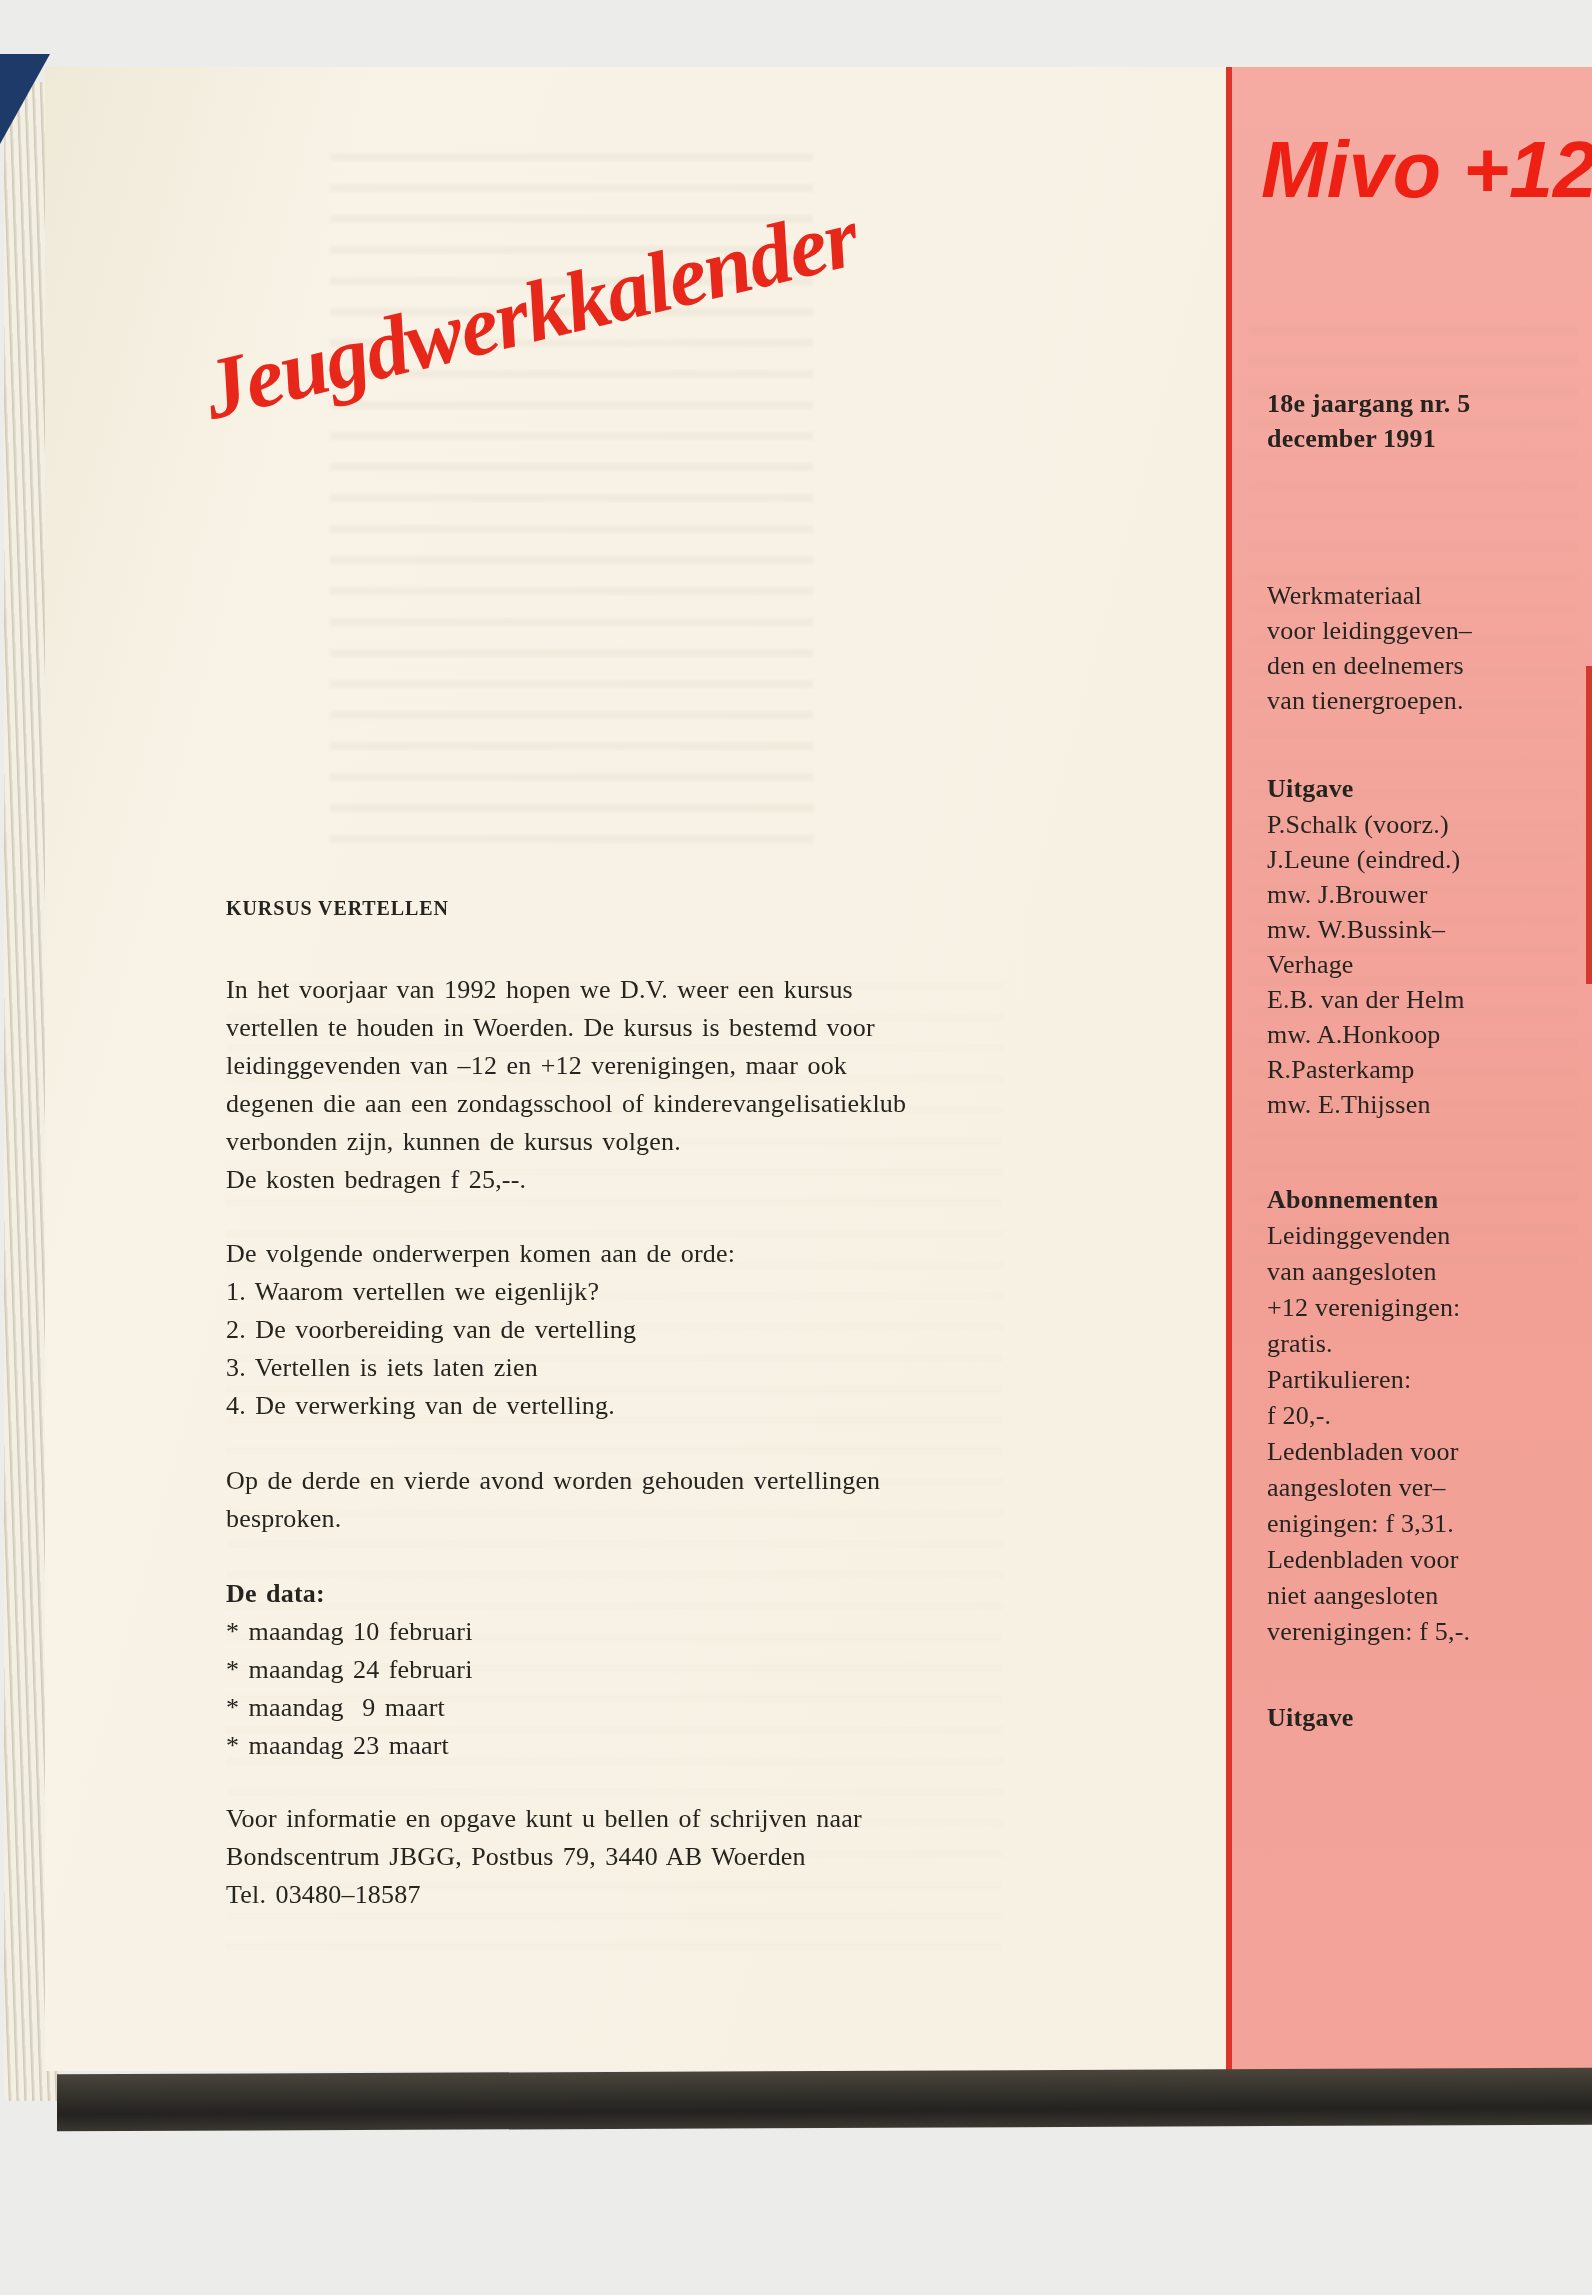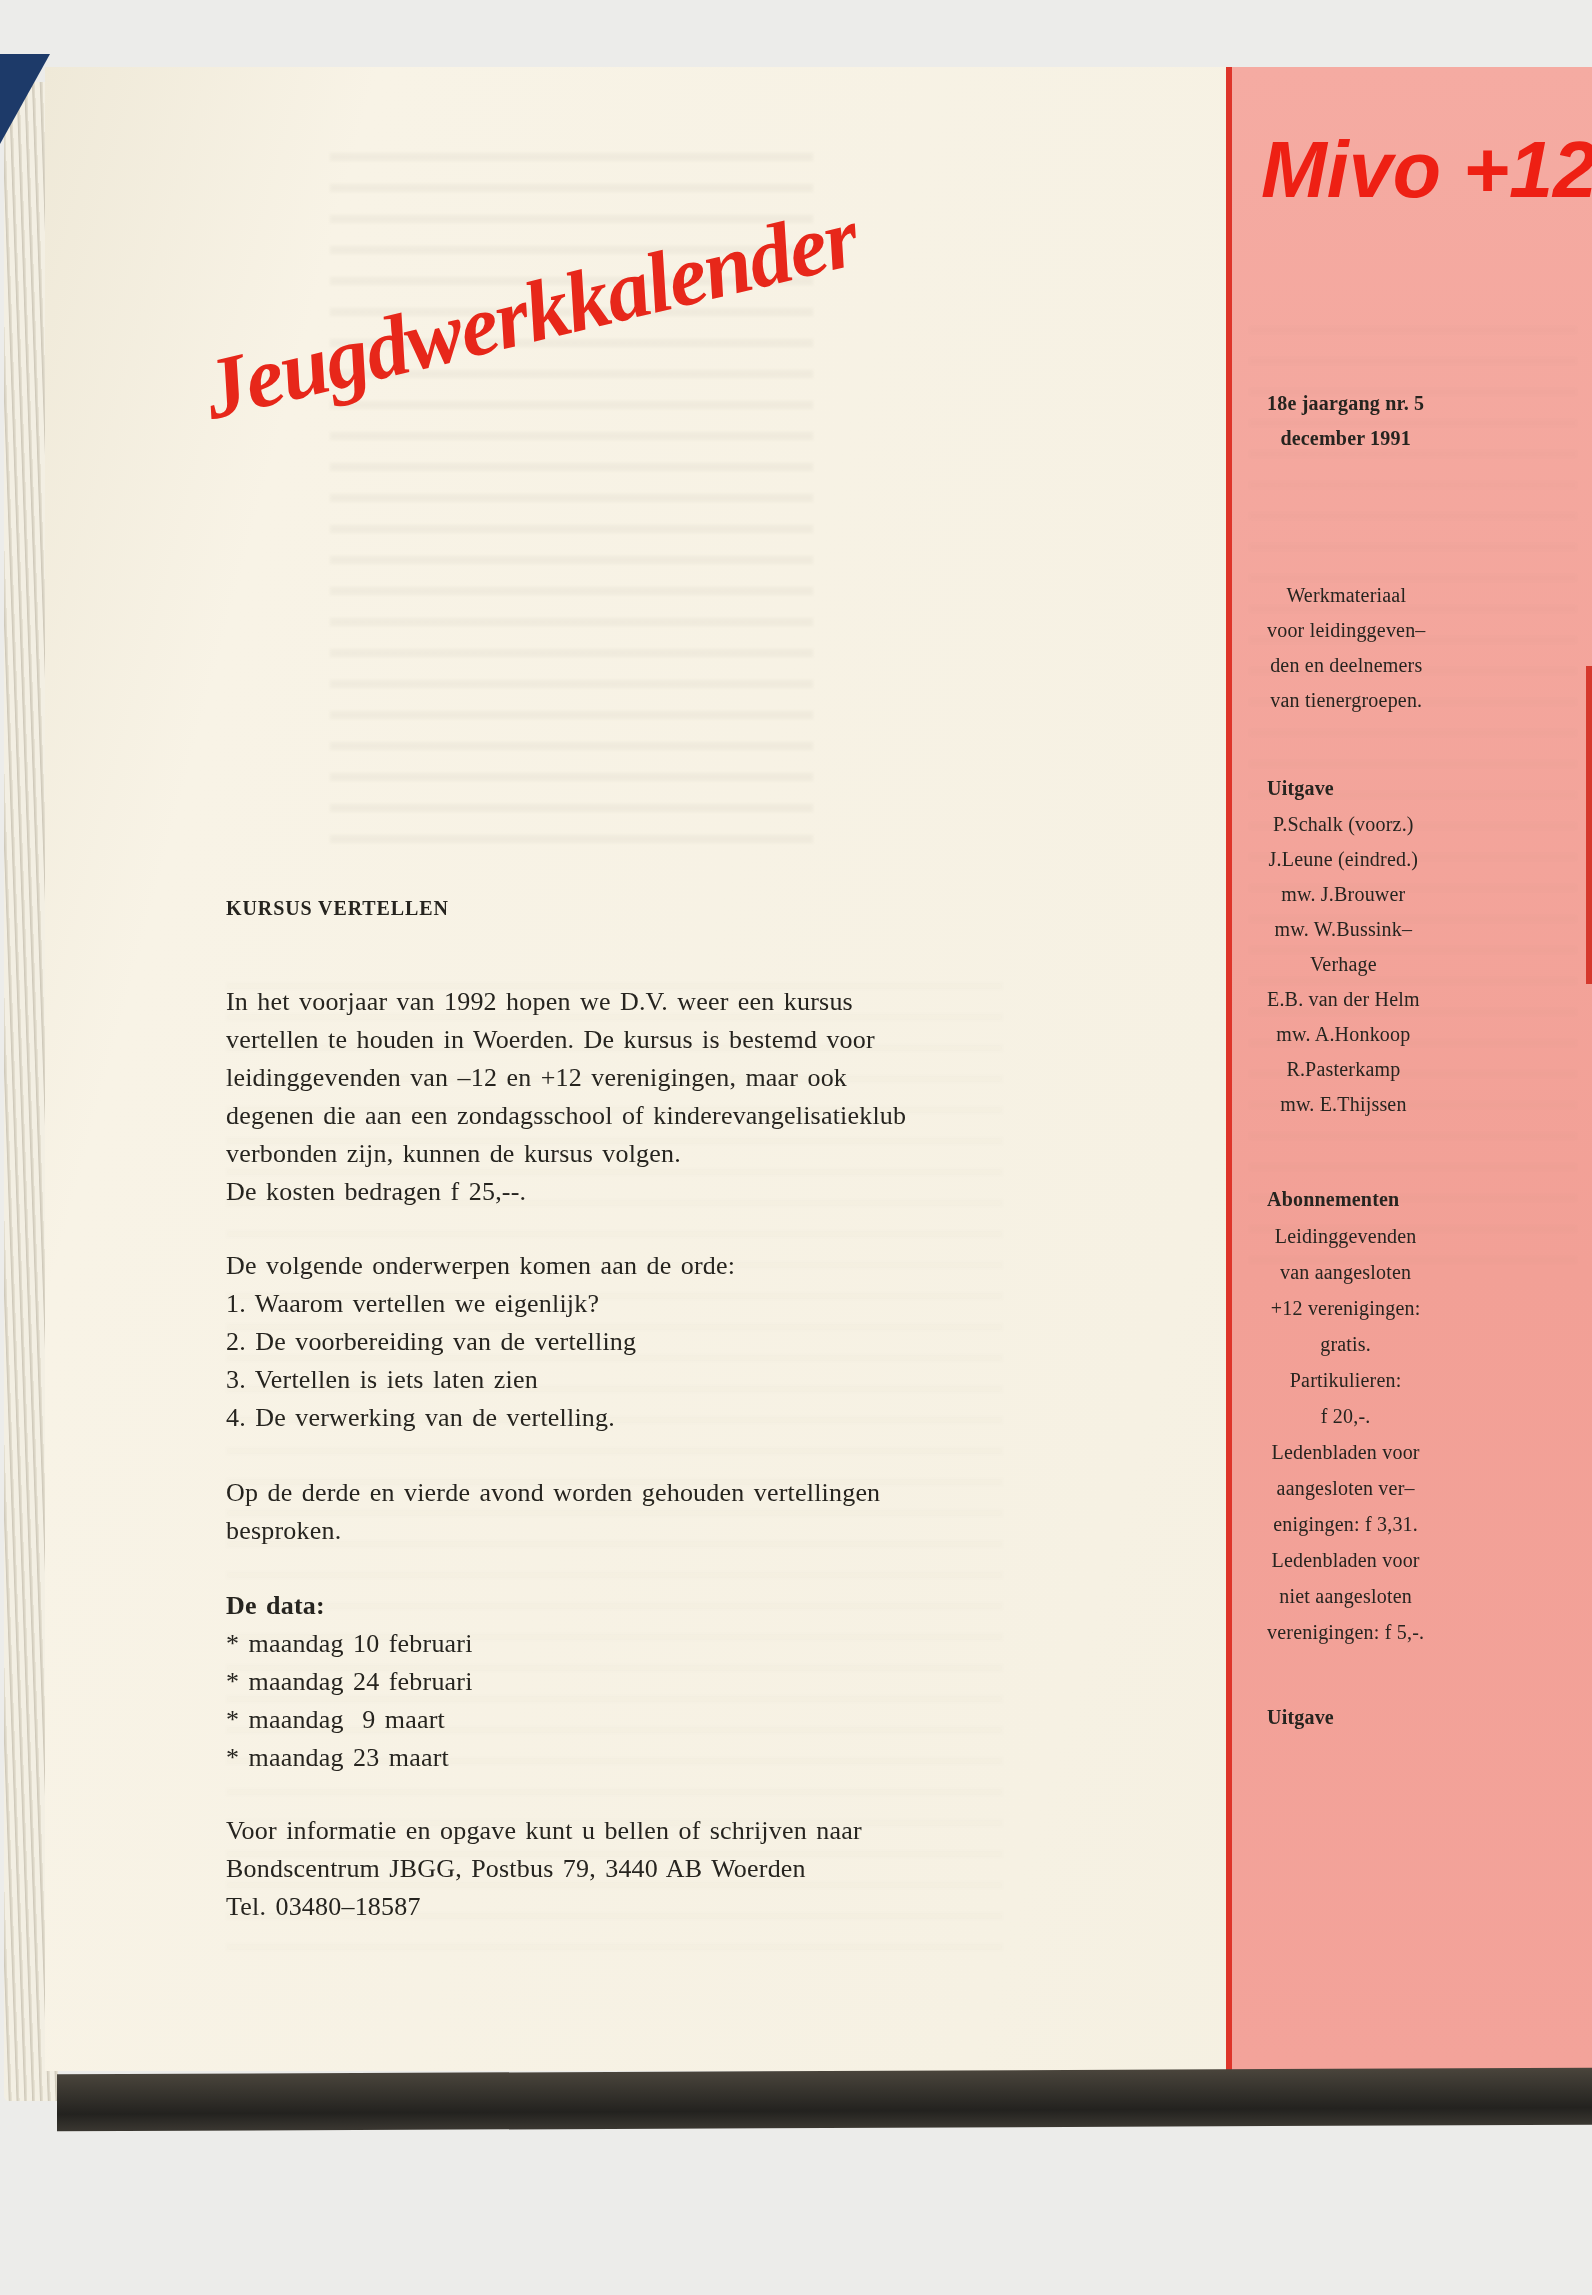--- a/index.html
+++ b/index.html
@@ -53,22 +53,22 @@
     white-space:nowrap;
   }
   
   .masthead{
     left:29px;top:57px;
     font-family:"Liberation Sans", sans-serif;
     font-weight:bold;font-style:italic;
     font-size:79px;color:#ee2014;white-space:nowrap;letter-spacing:0;
   }
   .txt{position:absolute;white-space:pre-wrap;color:#26241f;}
-  .main-txt{font-size:26px;line-height:38px;word-spacing:2.6px;letter-spacing:0.2px;margin-top:12px;}
-  .sb-txt{font-size:20px;line-height:35px;letter-spacing:0.2px;text-align:center;}
+  .main-txt{font-size:26px;line-height:38px;word-spacing:2.6px;letter-spacing:0.2px;}
+  .sb-txt{font-size:26px;line-height:35px;letter-spacing:0.2px;}
   .bold{font-weight:bold;}
   .article-title{font-size:20px;font-weight:bold;letter-spacing:0.9px;}
   
   .bleed{
     background:repeating-linear-gradient(180deg,rgba(110,100,80,0.10) 0 7.8px,rgba(0,0,0,0) 7.8px 31px);
     filter:blur(1.7px);opacity:0.5;
   }
 </style>
 </head>
 <body>

